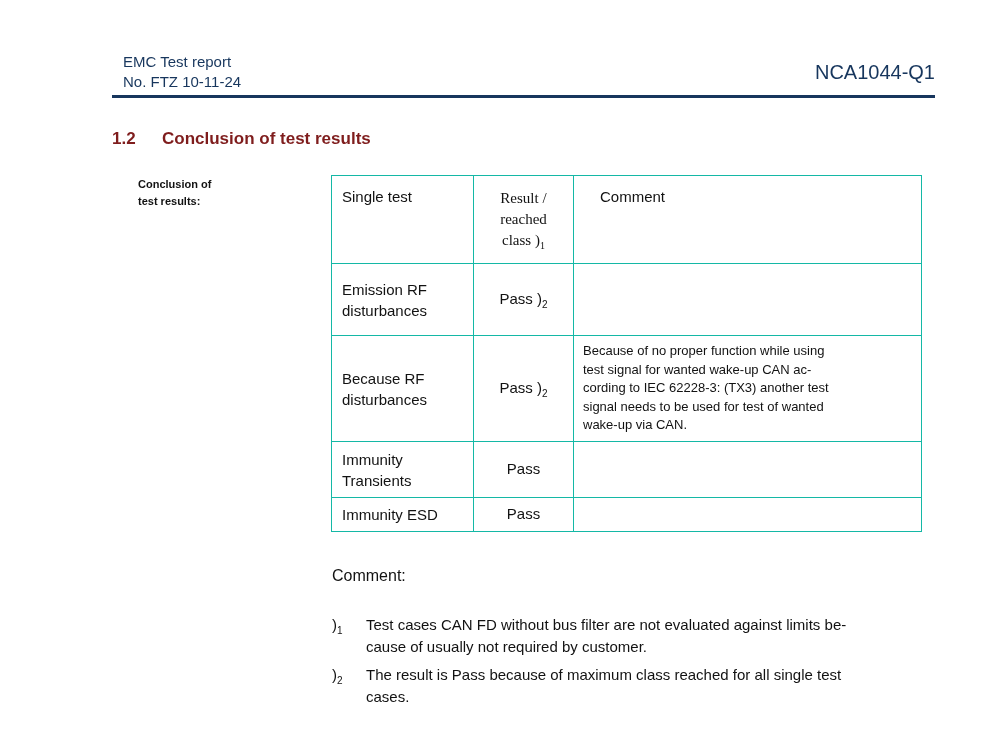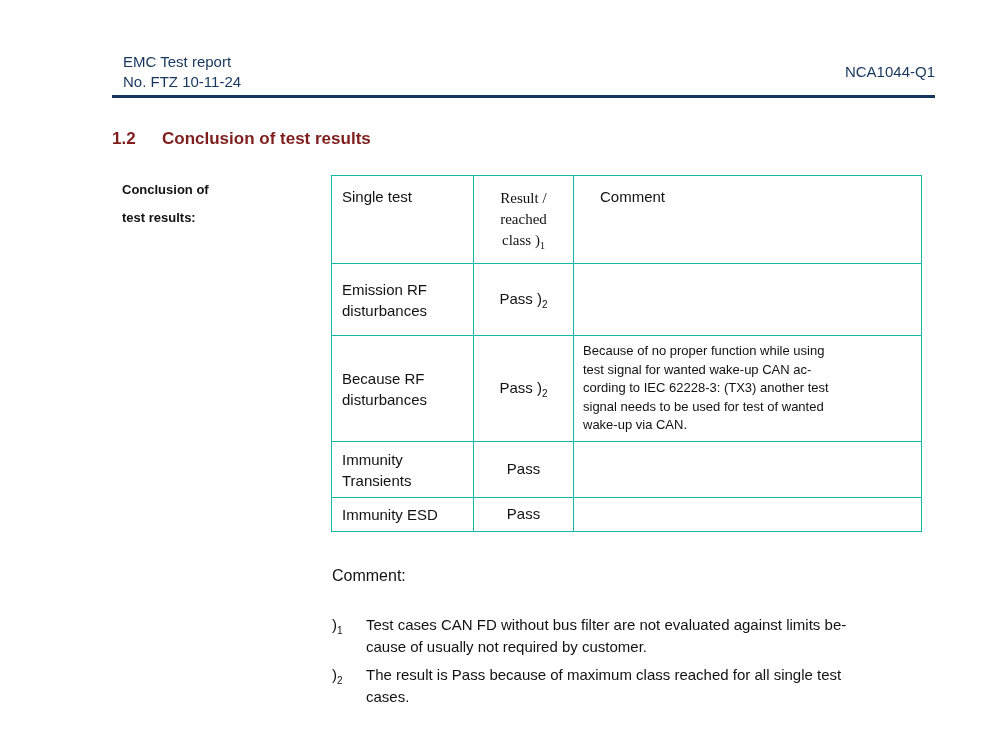--- a/index.html
+++ b/index.html
@@ -27,44 +27,44 @@
     padding-bottom: 3px;
   }
   .doc-header .left-block {
     padding-left: 11px;
     color: #17365d;
     font-size: 15px;
     line-height: 20px;
   }
   .doc-header .right-block {
     color: #17365d;
-    font-size: 15px;
+    font-size: 20px;
     line-height: 20px;
   }
 
   
   .section-heading {
     position: absolute;
     left: 112px;
     top: 129px;
     display: flex;
     font-size: 17px;
     font-weight: bold;
     color: #7f1d1d;
   }
   .section-heading .sec-num { width: 50px; }
 
   
   .sidebar {
     position: absolute;
-    left: 122px;
+    left: 138px;
     top: 176px;
     width: 200px;
-    font-size: 13px;
-    line-height: 28px;
+    font-size: 11px;
+    line-height: 17px;
   }
   .sidebar .sidebar-label {
     font-weight: bold;
     white-space: pre-line;
   }
   .sidebar .sidebar-note {
     margin-top: 22px;
     white-space: pre-line;
   }
 

